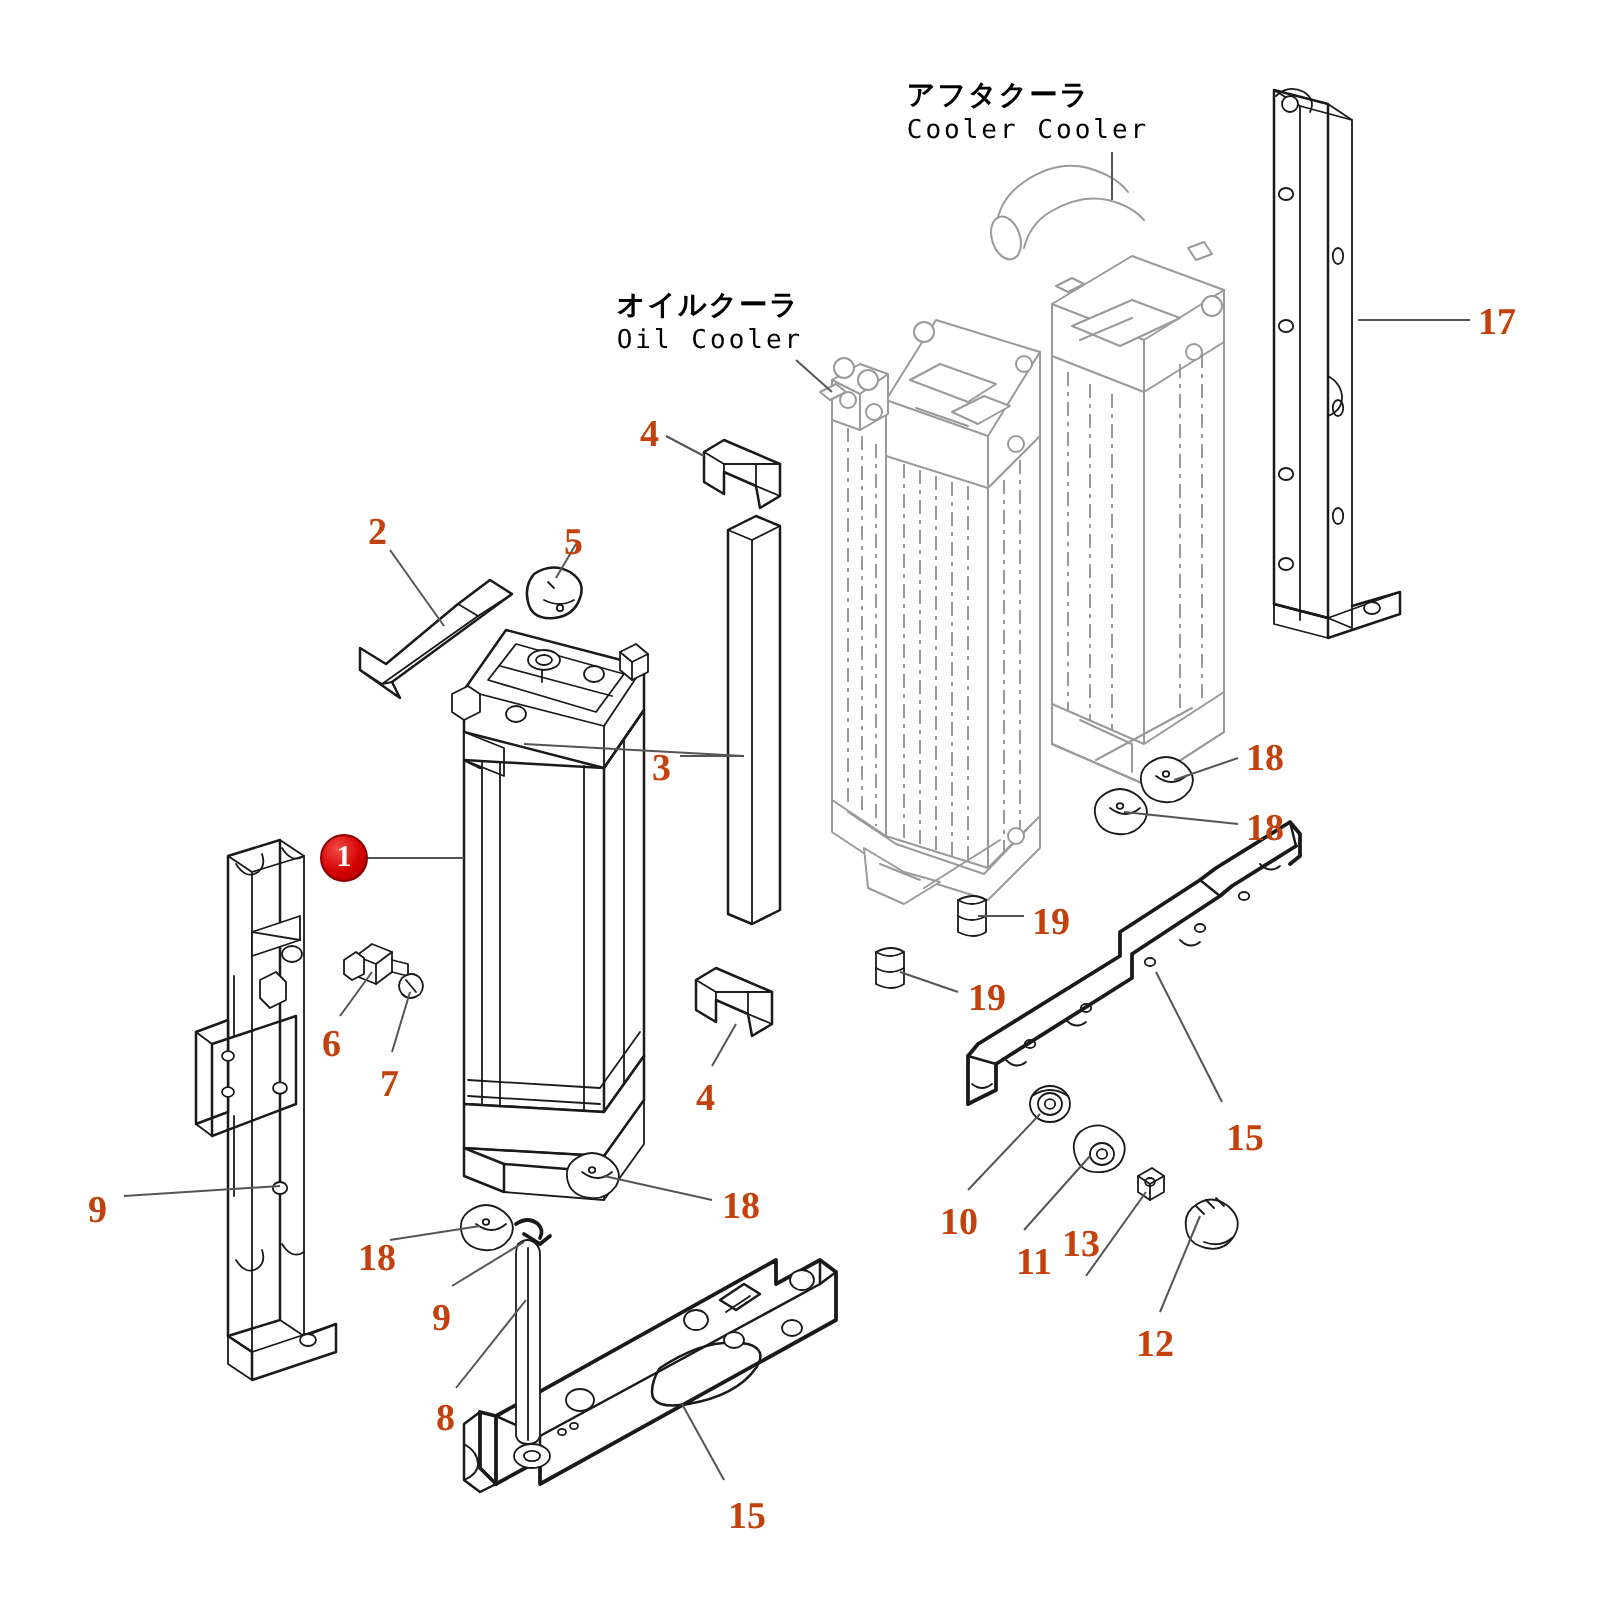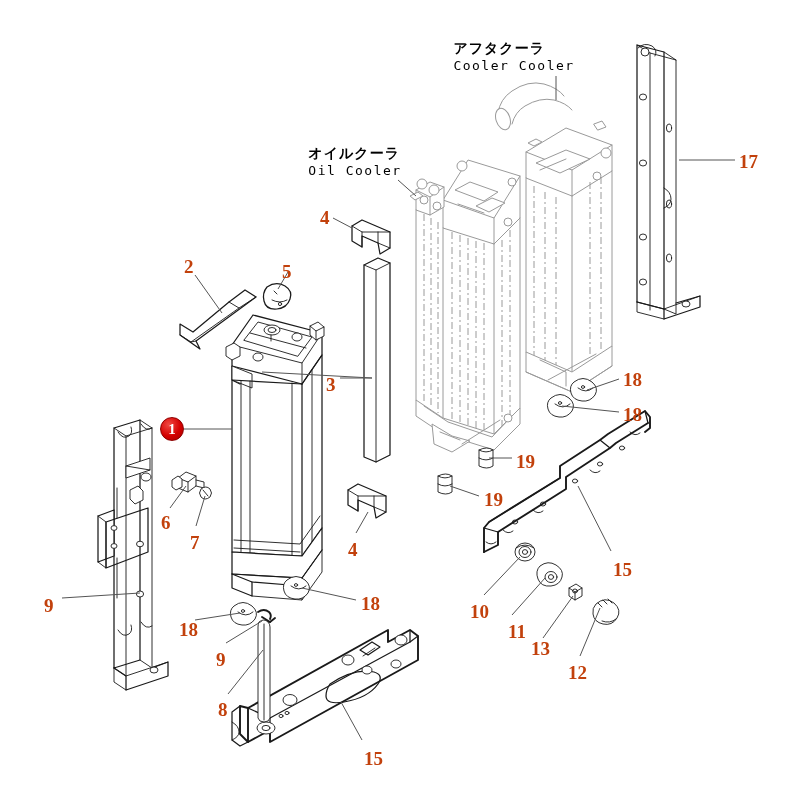--- a/index.html
+++ b/index.html
@@ -527,21 +527,21 @@
   <div class="callout" style="left:320px; top:208px;"><span>4</span></div>
   <div class="callout" style="left:348px; top:540px;"><span>4</span></div>
   <div class="callout" style="left:282px; top:262px;"><span>5</span></div>
   <div class="callout" style="left:161px; top:513px;"><span>6</span></div>
   <div class="callout" style="left:190px; top:533px;"><span>7</span></div>
   <div class="callout" style="left:218px; top:700px;"><span>8</span></div>
   <div class="callout" style="left:216px; top:650px;"><span>9</span></div>
   <div class="callout" style="left:470px; top:602px;"><span>10</span></div>
   <div class="callout" style="left:508px; top:622px;"><span>11</span></div>
   <div class="callout" style="left:568px; top:663px;"><span>12</span></div>
-  <div class="callout" style="left:531px; top:639px;"><span>13</span></div>
+  <div class="callout" style="left:531px; top:613px;"><span>13</span></div>
   <div class="callout" style="left:613px; top:560px;"><span>15</span></div>
   <div class="callout" style="left:364px; top:749px;"><span>15</span></div>
   <div class="callout" style="left:44px;  top:596px;"><span>9</span></div>
   <div class="callout" style="left:739px; top:152px;"><span>17</span></div>
   <div class="callout" style="left:623px; top:370px;"><span>18</span></div>
   <div class="callout" style="left:623px; top:405px;"><span>18</span></div>
   <div class="callout" style="left:361px; top:594px;"><span>18</span></div>
   <div class="callout" style="left:179px; top:620px;"><span>18</span></div>
   <div class="callout" style="left:516px; top:452px;"><span>19</span></div>
   <div class="callout" style="left:484px; top:490px;"><span>19</span></div>

